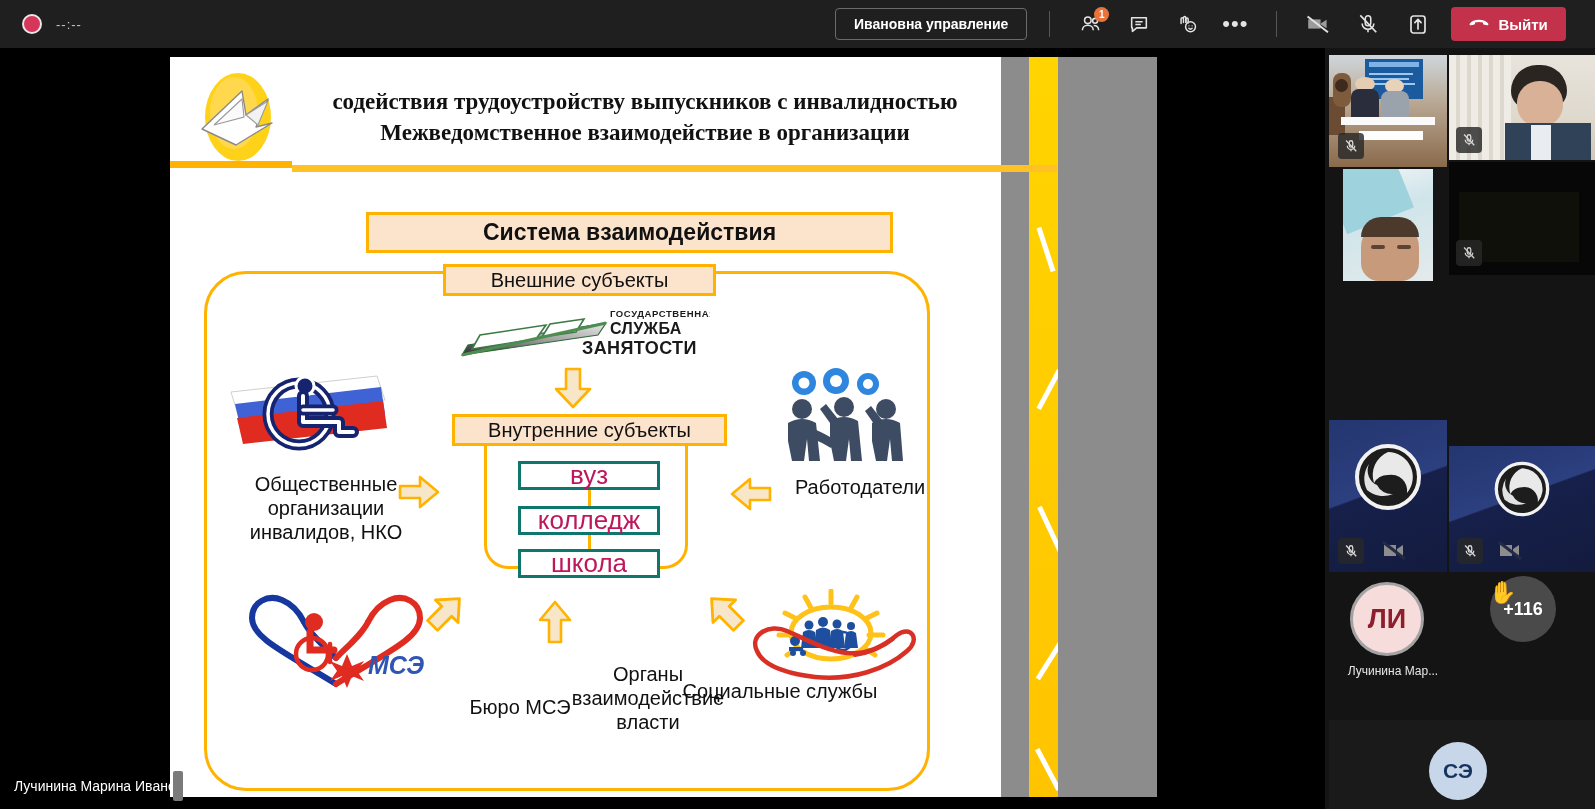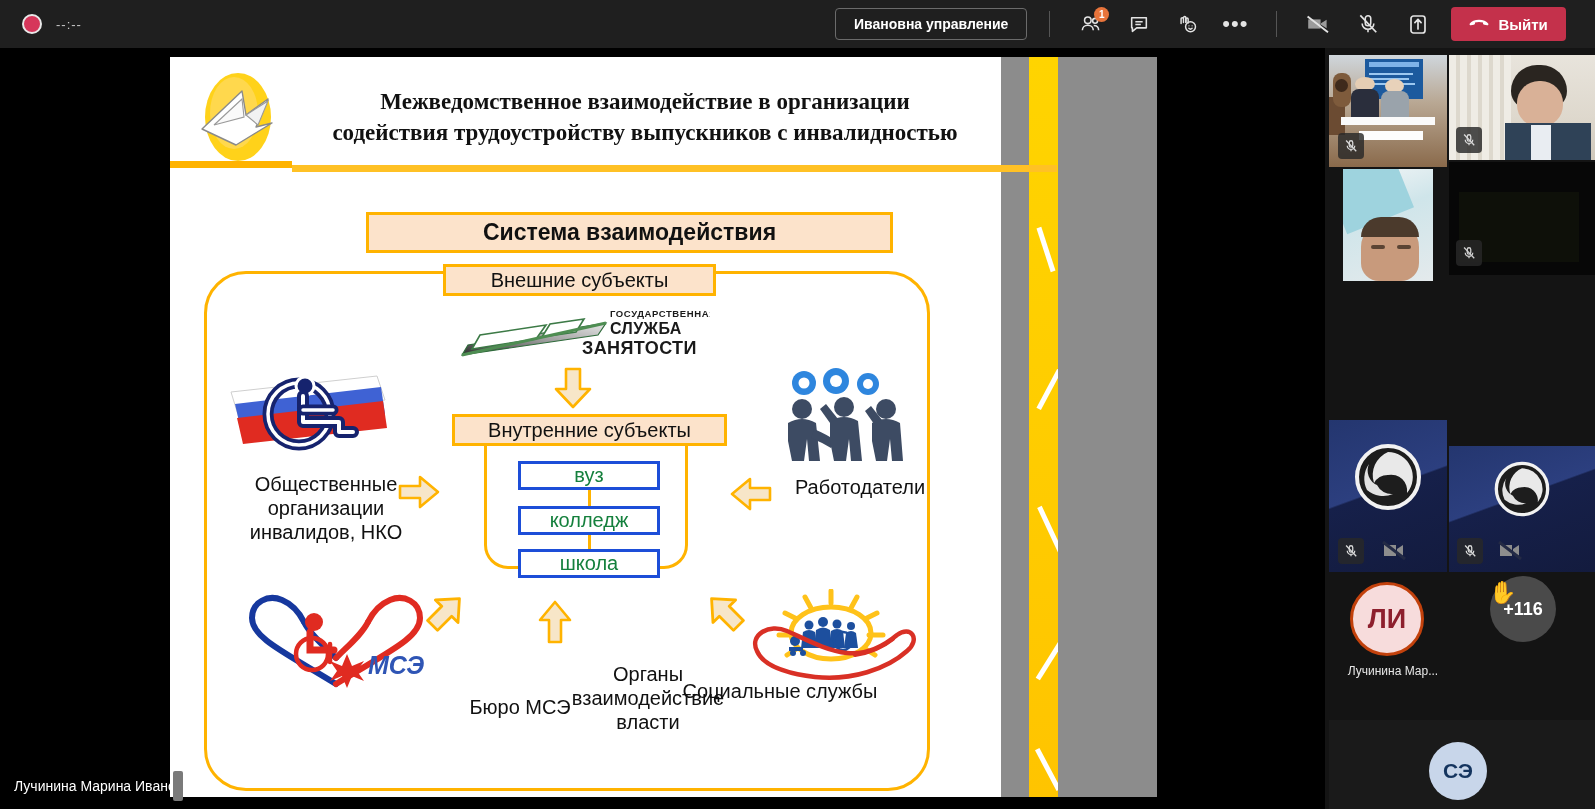--- a/index.html
+++ b/index.html
@@ -139,23 +139,23 @@
     border: 3px solid #ffb300; border-radius: 24px;
   }
   .inner-mask {
     position: absolute; left: 288px; top: 359px; width: 264px; height: 12px;
     background: #fff; z-index: 3;
   }
 
   
   .ibox {
     position: absolute; width: 142px; height: 29px;
-    background: #fff; border: 3px solid #1d4ed8;
-    display: flex; align-items: center; justify-content: center;
-    font-size: 20px; color: #15803d; z-index: 5;
+    background: #fff; border: 3px solid #0f766e;
+    display: flex; align-items: center; justify-content: center;
+    font-size: 26px; color: #be185d; z-index: 5;
   }
   .ibox-vuz { left: 348px; top: 404px; }
   .ibox-col { left: 348px; top: 449px; }
   .ibox-sch { left: 348px; top: 492px; }
   .ibox-link {
     position: absolute; left: 418px; width: 3px; height: 17px;
     background: #ffb300; z-index: 4;
   }
 
   
@@ -310,22 +310,22 @@
         <div class="slide-head">
           <svg class="logo-bird" viewBox="0 0 108 96">
             <ellipse cx="54" cy="48" rx="33" ry="44" fill="#ffd21a"></ellipse>
             <ellipse cx="50" cy="44" rx="24" ry="36" fill="#ffd84d"></ellipse>
             <path d="M18 60 L58 22 L62 46 L84 30 L72 58 L88 54 L52 76 Z" fill="#ffffff" stroke="#8a8a8a" stroke-width="1.4" stroke-linejoin="round"></path>
             <path d="M30 56 L58 30 L60 48 Z" fill="#fafafa" stroke="#9a9a9a" stroke-width="1.1"></path>
             <path d="M62 46 L84 32 L74 56 Z" fill="#f2f2f2" stroke="#9a9a9a" stroke-width="1.1"></path>
           </svg>
 
           <div class="slide-title">
+            <div>содействия трудоустройству выпускников с инвалидностью</div>
             <div>Межведомственное взаимодействие в организации</div>
-            <div>содействия трудоустройству выпускников с инвалидностью</div>
           </div>
           <div class="head-rule-a"></div>
           <div class="head-rule-b"></div>
         </div>
 
         <div class="sys-banner">Система взаимодействия</div>
 
         <div class="outer-round"></div>
         <div class="outer-mask"></div>
         <div class="ext-banner">Внешние субъекты</div>
@@ -585,21 +585,21 @@
       <div class="cam-off" style="left:48px; top:94px;">
         <svg width="26" height="20" viewBox="0 0 26 20" fill="none">
           <path d="M3 5h12v11H3z" fill="#8d8d8d"></path>
             <path d="M16 9l6-4v11l-6-4z" fill="#8d8d8d"></path>
           <path d="M2 2 L24 19" stroke="#232a45" stroke-width="3"></path>
         </svg>
       </div>
     </div>
 
     <div class="tile" style="left:4px; top:528px; width:118px; height:110px;">
-      <div class="avatar-circle" style="left:21px; top:6px; width:74px; height:74px; background:#f7dcdc; border:3px solid #c2410c; color:#8d1f2d; font-size:27px;">ЛИ</div>
+      <div class="avatar-circle" style="left:21px; top:6px; width:74px; height:74px; background:#f7dcdc; border:3px solid #a3a3a3; color:#8d1f2d; font-size:27px;">ЛИ</div>
       <div class="tile-name" style="left:12px; top:88px; width:104px; text-align:center;">Лучинина Мар...</div>
     </div>
 
     <div class="tile" style="left:124px; top:528px; width:146px; height:110px;">
       <div class="avatar-circle" style="left:41px; top:0; width:66px; height:66px; background:#4a4a4a; color:#ffffff; font-size:18px;">+116</div>
       <div class="hand-raise" style="left:40px; top:4px;">✋</div>
     </div>
 
     <div class="tile" style="left:4px; top:672px; width:266px; height:137px; background:#1a1a1a;">
       <div class="avatar-circle" style="left:100px; top:22px; width:58px; height:58px; background:#c8d6ea; color:#14345e; font-size:21px;">СЭ</div>

